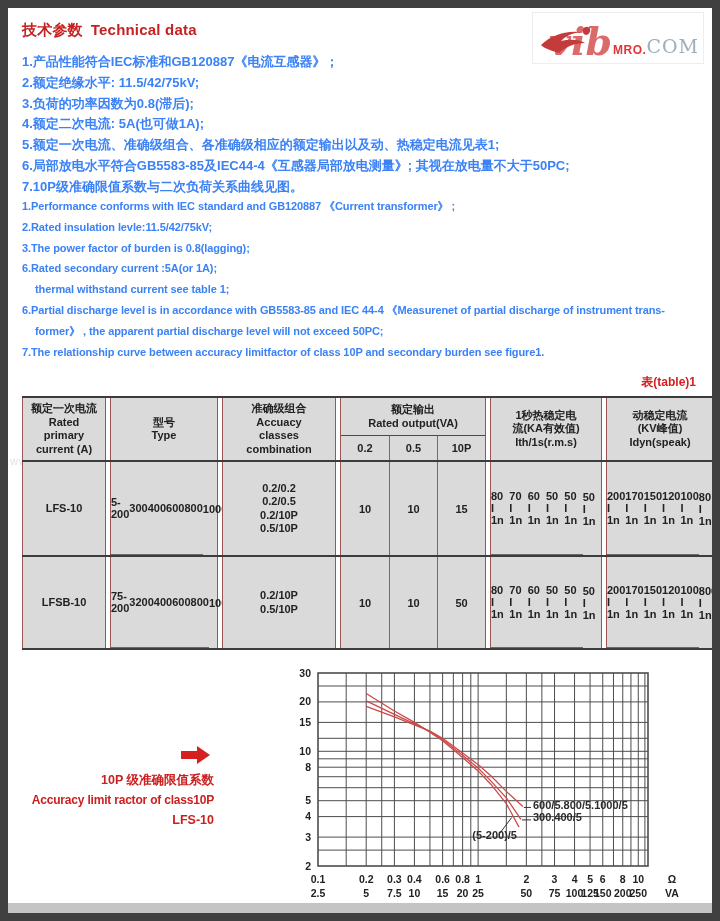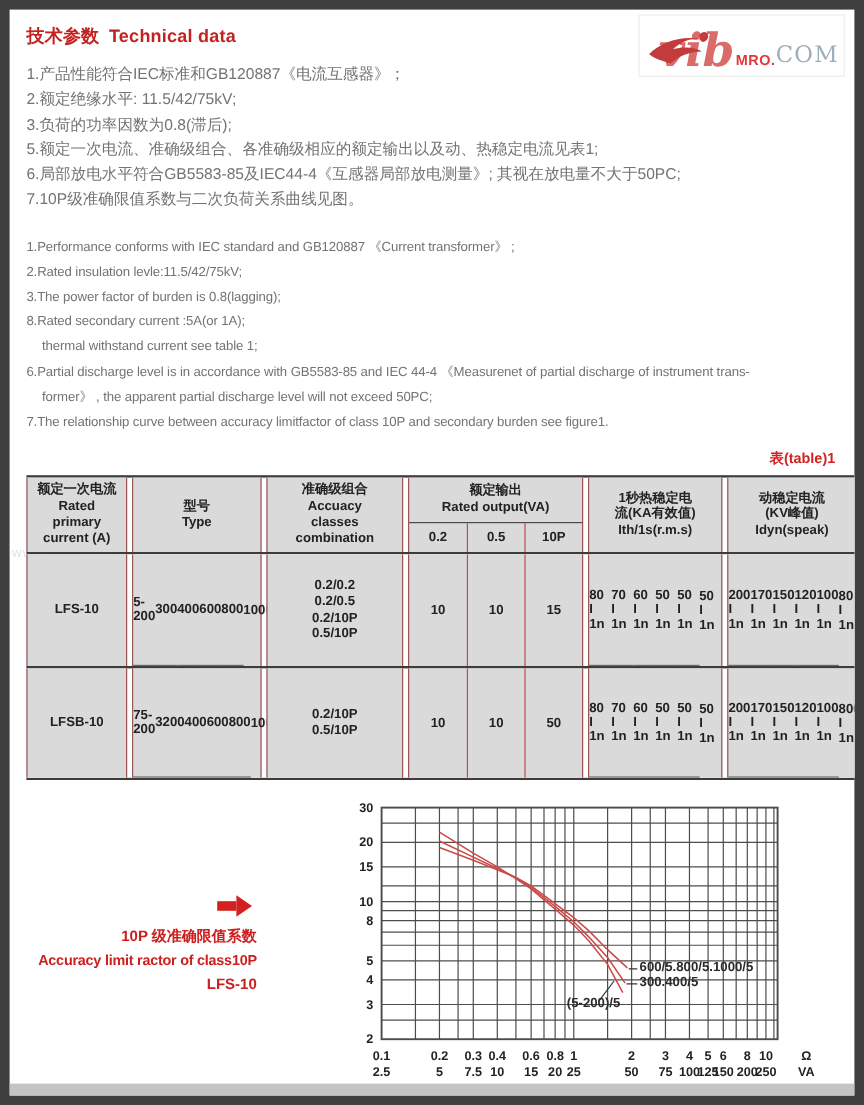--- a/index.html
+++ b/index.html
@@ -19,21 +19,21 @@
                  font-size:38px; line-height:30px; color:#d96b6b; margin-right:1px; }
   .logo-mro { font-size:12px; font-weight:bold; color:#e23535; letter-spacing:0.5px; }
   .logo-com { font-family:"DejaVu Serif", serif; font-size:19px; color:#9dafbc; letter-spacing:1px; }
   .logo-swoosh { position:absolute; left:6px; top:12px; }
 
   
   .watermark { position:absolute; left:2px; top:447px; font-size:11px; color:#c9c9c9;
                opacity:0.55; letter-spacing:1px; }
 
   
-  .notes { position:absolute; left:14px; right:12px; color:#737373; font-weight:normal; }
+  .notes { position:absolute; left:14px; right:12px; color:#3b82f6; font-weight:bold; }
   #notes-zh { top:44px; font-size:13px; }
   #notes-en { top:188px; font-size:11px; letter-spacing:-0.1px; }
   .note-line { line-height:20.8px; white-space:nowrap; }
   .note-line.cont { padding-left:13px; }
 
   
   .table-label { position:absolute; top:366px; right:16px; font-size:12px; font-weight:bold; color:#d42020; }
   #spec-table { position:absolute; left:14px; top:388px; width:692px; font-weight:bold; color:#222; }
   .trow { display:grid; grid-template-columns:84px 108px 114px 146px 112px 108px; column-gap:4px; background:#fff; }
   .cell { background:#dadada; border-left:1px solid #9a5555; border-right:1px solid #9a5555; height:100%; }
@@ -88,29 +88,30 @@
     <span class="logo-mro">MRO.</span>
     <span class="logo-com">COM</span>
   </div>
 
   <div class="watermark">www.vibmro.com</div>
 
   <div class="notes" id="notes-zh">
       <div class="note-line">1.产品性能符合IEC标准和GB120887《电流互感器》；</div>
       <div class="note-line">2.额定绝缘水平: 11.5/42/75kV;</div>
       <div class="note-line">3.负荷的功率因数为0.8(滞后);</div>
+      <div class="note-line">4.额定二次电流: 5A(也可做1A);</div>
       <div class="note-line">5.额定一次电流、准确级组合、各准确级相应的额定输出以及动、热稳定电流见表1;</div>
       <div class="note-line">6.局部放电水平符合GB5583-85及IEC44-4《互感器局部放电测量》; 其视在放电量不大于50PC;</div>
       <div class="note-line">7.10P级准确限值系数与二次负荷关系曲线见图。</div>
     </div>
   <div class="notes" id="notes-en">
       <div class="note-line">1.Performance conforms with IEC standard and GB120887 《Current transformer》 ;</div>
       <div class="note-line">2.Rated insulation levle:11.5/42/75kV;</div>
       <div class="note-line">3.The power factor of burden is 0.8(lagging);</div>
-      <div class="note-line">8.Rated secondary current :5A(or 1A);</div>
+      <div class="note-line">6.Rated secondary current :5A(or 1A);</div>
       <div class="note-line cont">thermal withstand current see table 1;</div>
       <div class="note-line">6.Partial discharge level is in accordance with GB5583-85 and IEC 44-4 《Measurenet of partial discharge of instrument trans-</div>
       <div class="note-line cont">former》 , the apparent partial discharge level will not exceed 50PC;</div>
       <div class="note-line">7.The relationship curve between accuracy limitfactor of class 10P and secondary burden see figure1.</div>
     </div>
 
   <div class="table-label">表(table)1</div>
 
   <div id="spec-table">
       <div class="trow thead">

